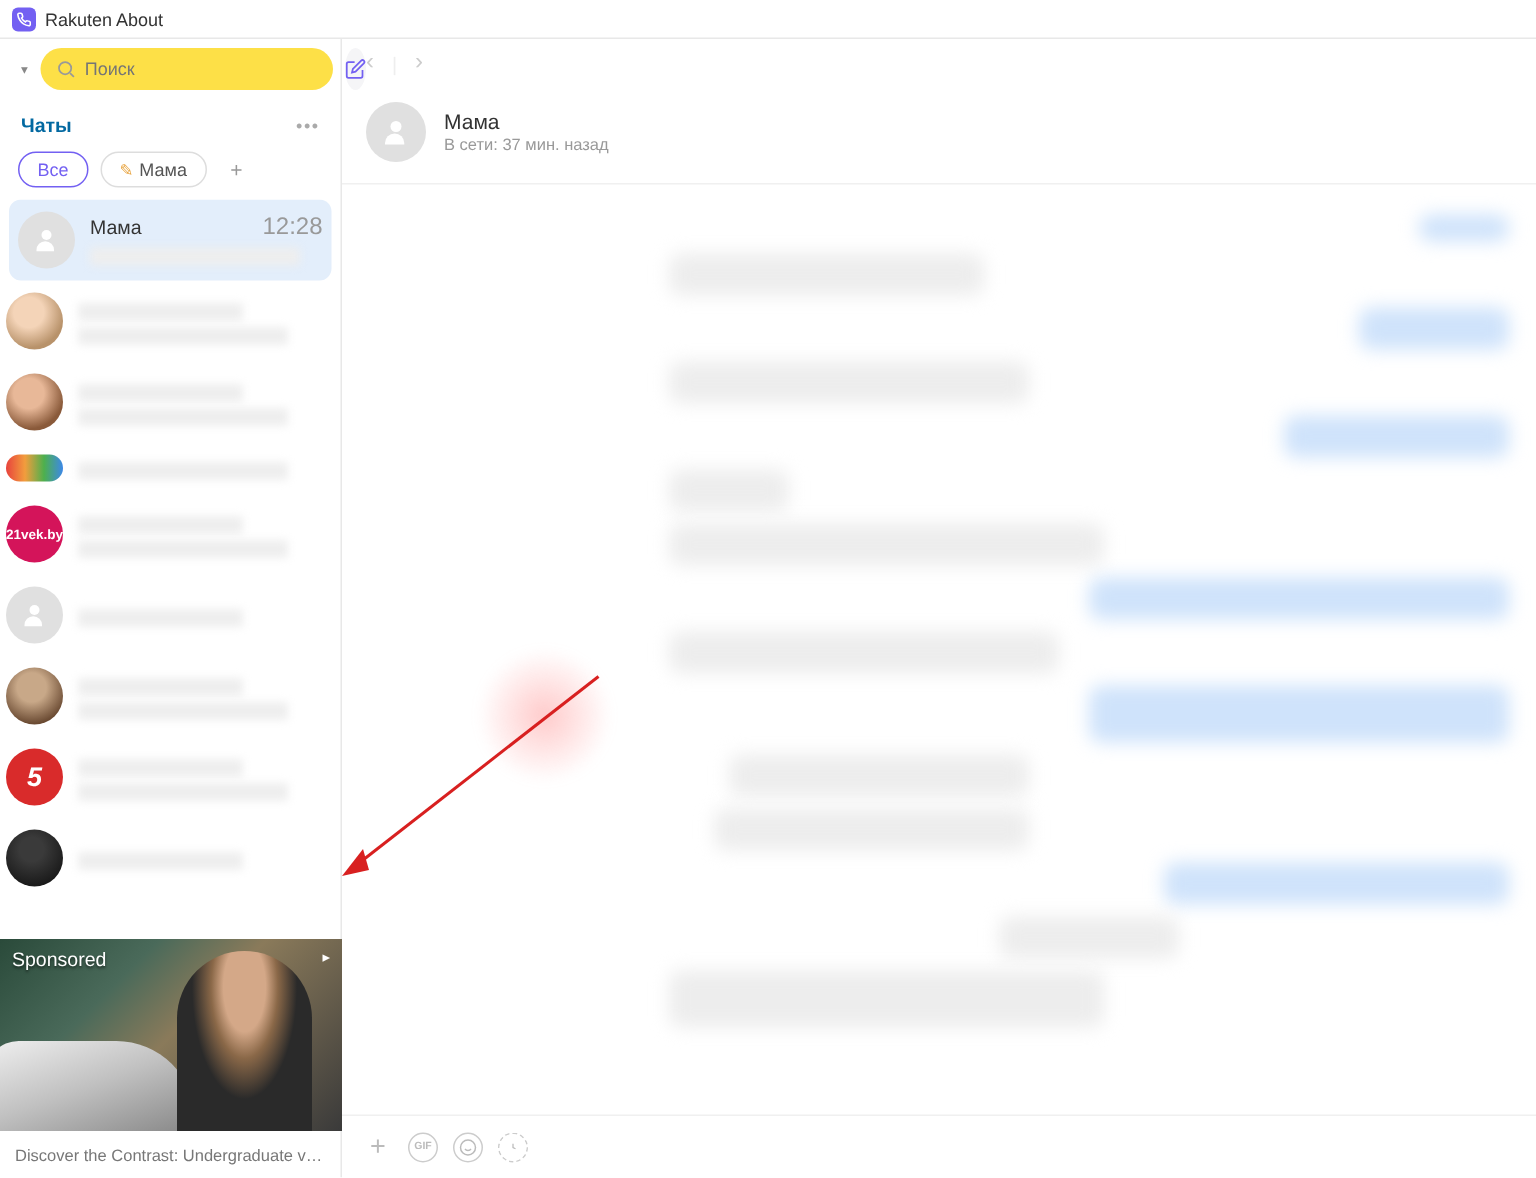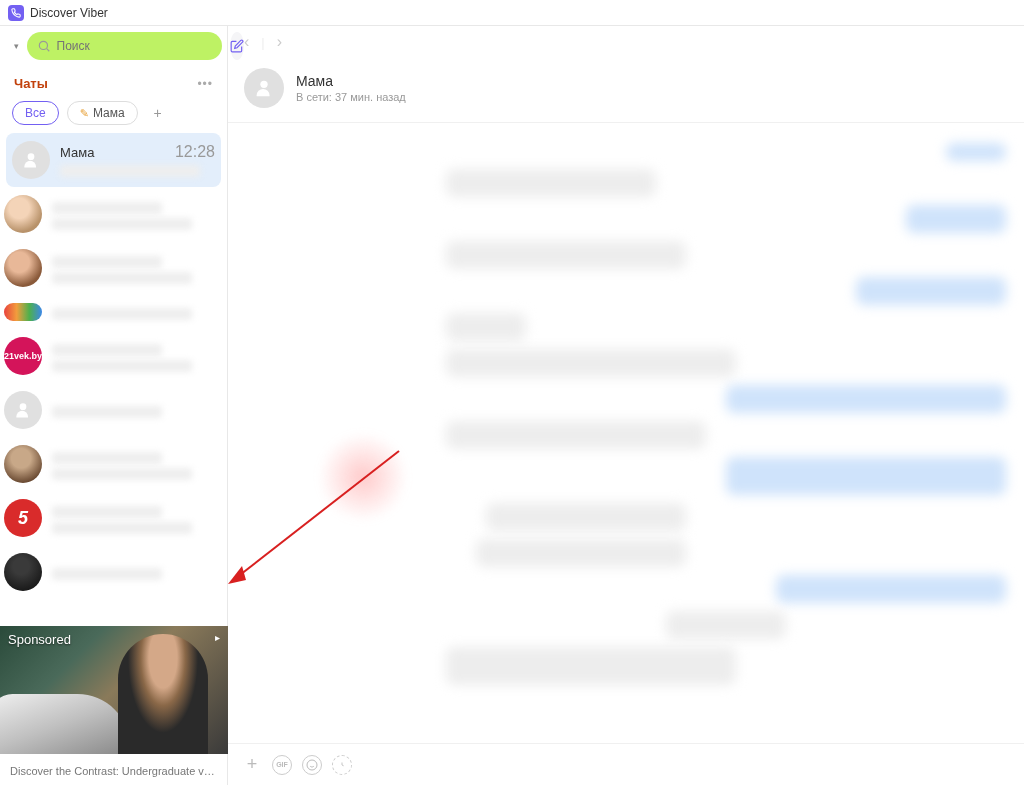--- a/index.html
+++ b/index.html
@@ -9,27 +9,27 @@
 .titlebar-icon { width: 16px; height: 16px; background: #7360f2; border-radius: 4px; margin-right: 6px; display: flex; align-items: center; justify-content: center; color: #fff; font-size: 10px; }
 .titlebar-text { font-size: 12px; color: #333; }
 
 .app { display: flex; height: 759px; }
 .sidebar { width: 228px; border-right: 1px solid #e8e8e8; display: flex; flex-direction: column; background: #fff; }
 .main { flex: 1; display: flex; flex-direction: column; }
 
 .sidebar-top { display: flex; align-items: center; padding: 6px 10px; gap: 8px; }
 .avatar-self { width: 28px; height: 28px; border-radius: 50%; background: linear-gradient(135deg,#d4a574,#b88654); }
 .dropdown-tiny { font-size: 9px; color: #888; margin-left: -4px; }
-.search-box { flex: 1; height: 28px; background: #bef264; border-radius: 14px; display: flex; align-items: center; padding: 0 10px; gap: 6px; }
+.search-box { flex: 1; height: 28px; background: #fde047; border-radius: 14px; display: flex; align-items: center; padding: 0 10px; gap: 6px; }
 .search-icon { width: 14px; height: 14px; color: #999; }
 .search-input { border: none; background: transparent; outline: none; font-size: 12px; color: #666; flex: 1; }
 .compose-btn { width: 28px; height: 28px; border-radius: 50%; background: #f5f5f7; display: flex; align-items: center; justify-content: center; color: #7360f2; font-size: 13px; cursor: pointer; }
 
 .chats-header { display: flex; align-items: center; justify-content: space-between; padding: 10px 14px 6px; }
-.chats-title { font-weight: 600; font-size: 13px; color: #c2410c; }
+.chats-title { font-weight: 600; font-size: 13px; color: #0369a1; }
 .more-icon { color: #aaa; font-size: 12px; letter-spacing: 1px; cursor: pointer; }
 
 .filters { display: flex; align-items: center; gap: 8px; padding: 4px 12px 8px; }
 .pill { border: 1px solid #ddd; border-radius: 14px; padding: 4px 12px; font-size: 12px; display: flex; align-items: center; gap: 4px; cursor: pointer; background: #fff; color: #555; }
 .pill.active { border-color: #7360f2; color: #7360f2; background: #fff; }
 .pill .pencil { color: #e8a33d; font-size: 11px; }
 .add-folder { width: 24px; height: 24px; border-radius: 50%; display: flex; align-items: center; justify-content: center; color: #999; cursor: pointer; font-size: 14px; }
 
 .chat-list { flex: 1; overflow: hidden; }
 .chat-item { display: flex; align-items: center; padding: 8px 4px; gap: 10px; cursor: pointer; position: relative; }
@@ -89,21 +89,21 @@
 </style>
 </head>
 <body>
 
 <div class="titlebar">
   <div class="titlebar-icon">
     <svg width="10" height="10" viewBox="0 0 24 24" fill="none" stroke="currentColor" stroke-width="2.5">
         <path d="M22 16.92v3a2 2 0 0 1-2.18 2 19.79 19.79 0 0 1-8.63-3.07 19.5 19.5 0 0 1-6-6 19.79 19.79 0 0 1-3.07-8.67A2 2 0 0 1 4.11 2h3a2 2 0 0 1 2 1.72 12.84 12.84 0 0 0 .7 2.81 2 2 0 0 1-.45 2.11L8.09 9.91a16 16 0 0 0 6 6l1.27-1.27a2 2 0 0 1 2.11-.45 12.84 12.84 0 0 0 2.81.7A2 2 0 0 1 22 16.92z"></path>
       </svg>
   </div>
-  <span class="titlebar-text">Discover Viber</span>
+  <span class="titlebar-text">Rakuten About</span>
 </div>
 
 <div class="app">
   <div class="sidebar">
     <div class="sidebar-top">
       <div class="avatar-self"></div>
       <span class="dropdown-tiny">▾</span>
       <div class="search-box">
         <svg class="search-icon" viewBox="0 0 24 24" fill="none" stroke="currentColor" stroke-width="2">
             <circle cx="11" cy="11" r="7"></circle>

